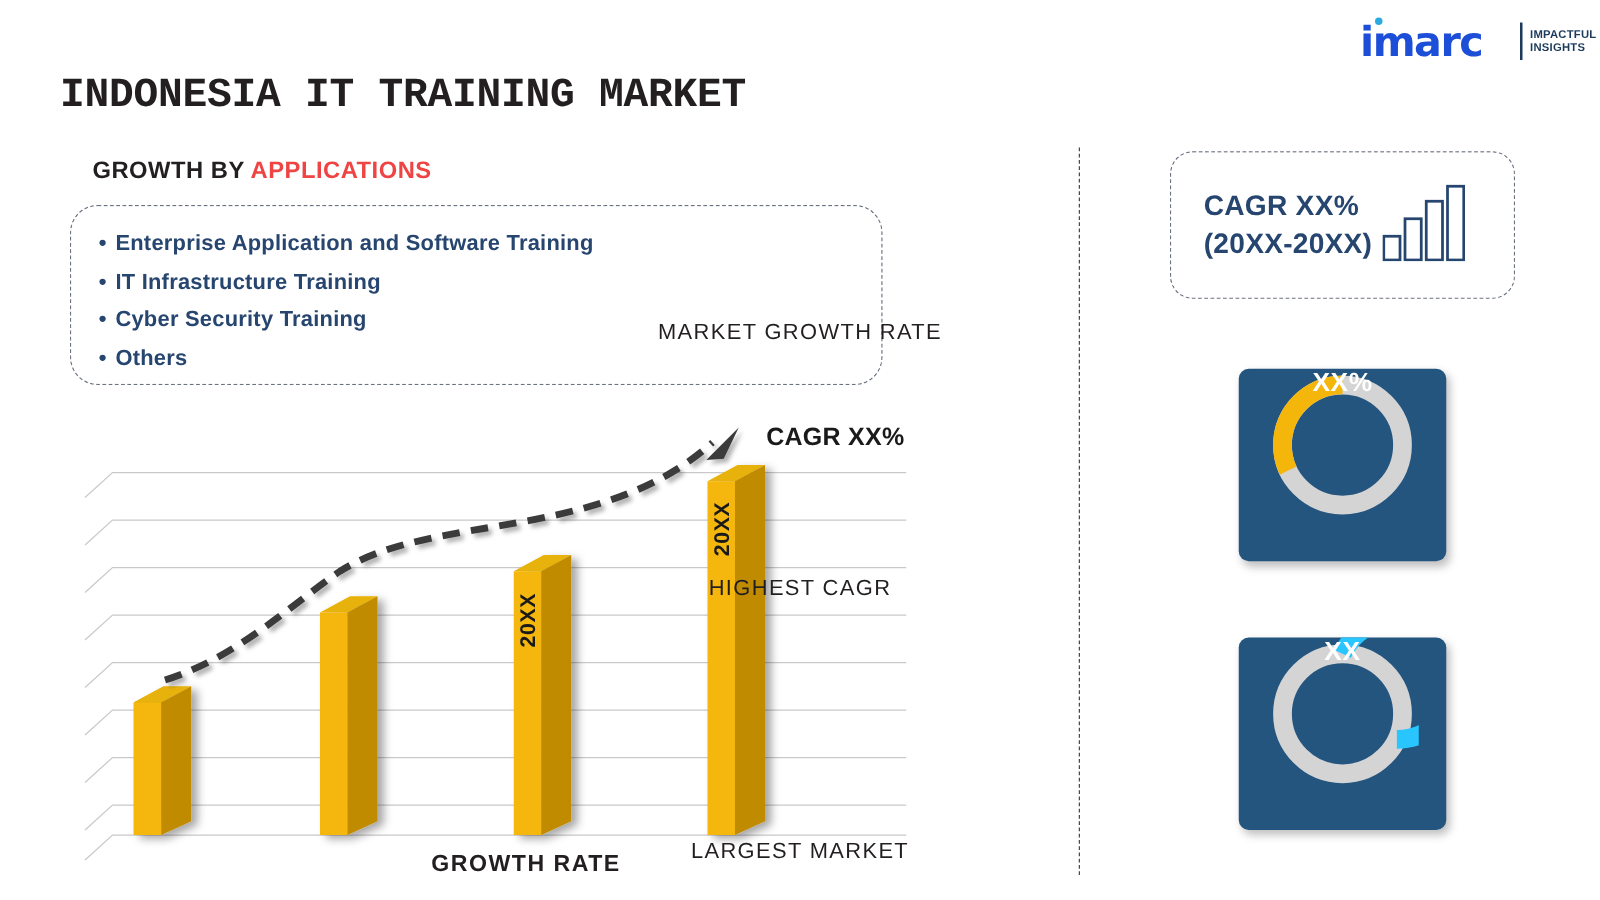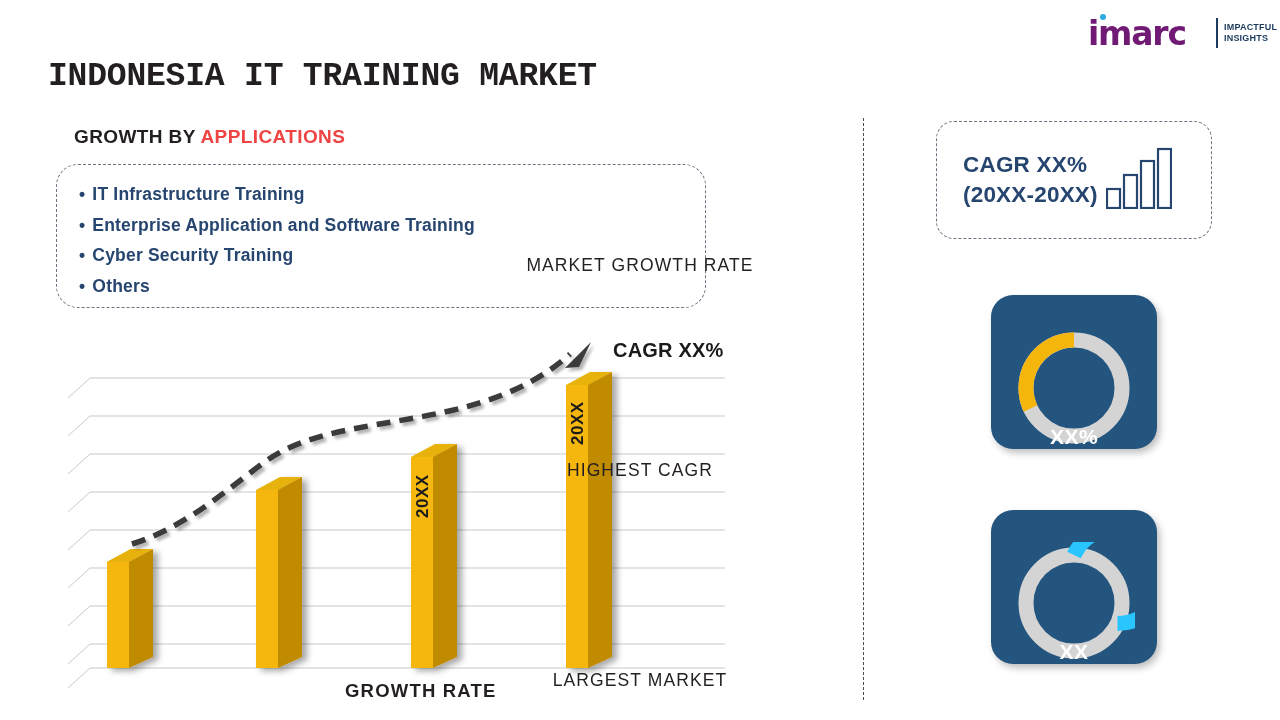--- a/index.html
+++ b/index.html
@@ -9,21 +9,21 @@
     font-family:"Liberation Sans", sans-serif;
     position:relative;
     overflow:hidden;
   }
 
   
   #logo { position:absolute; left:1088px; top:14px; width:180px; height:40px; }
   #logo .wordmark {
     position:absolute; left:0; top:3px;
     font-size:33px; font-weight:bold; letter-spacing:-1.2px;
-    color:#701a75; font-family:"DejaVu Sans", sans-serif; line-height:33px;text-align:right;
+    color:#1d4ed8; font-family:"DejaVu Sans", sans-serif; line-height:33px;text-align:right;
   }
   #logo .dot {
     position:absolute; left:12px; top:0px; width:6px; height:6px;
     border-radius:50%; background:#29ABE2;
   }
   #logo .bar {
     position:absolute; left:128px; top:4px; width:2px; height:30px; background:#1b3a5c;
   }
   #logo .tagline {
     position:absolute; left:136px; top:8px;
@@ -90,23 +90,23 @@
   #cagr-box .bars-icon { margin-left:8px; }
 
   .panel-label {
     position:absolute; width:100%; text-align:center;
     font-size:17.5px; font-weight:normal; color:#231f20; letter-spacing:1.1px;
   }
   #market-growth-rate-label { left:0; top:255px; }
 
   .donut-tile {
     position:absolute; width:166px; height:154px;
-    background:#24557F; border-radius:22px;
+    background:#24557F; border-radius:8px;
     box-shadow:3px 4px 7px rgba(0,0,0,.25);
-    display:flex; align-items:flex-end; justify-content:center;
+    display:flex; align-items:flex-start; justify-content:center;
   }
   #highest-cagr-tile { left:991px; top:295px; }
   #largest-market-tile { left:991px; top:510px; }
   .donut-value {
     position:absolute; color:#ffffff; font-weight:bold; font-size:21px; letter-spacing:.5px;
   }
   #highest-cagr-label { left:0; top:460px; }
   #largest-market-label { left:0; top:670px; }
 </style>
 </head>
@@ -120,22 +120,22 @@
     <div>IMPACTFUL</div>
     <div>INSIGHTS</div>
   </div>
 </div>
 
 <div id="page-title">INDONESIA IT TRAINING MARKET</div>
 
 <div id="breakup-heading"><span>GROWTH BY </span><span class="hl">APPLICATIONS</span></div>
 
 <ul id="applications-box">
+  <li>Enterprise Application and Software Training</li>
   <li>IT Infrastructure Training</li>
-  <li>Enterprise Application and Software Training</li>
   <li>Cyber Security Training</li>
   <li>Others</li>
 </ul>
 
 <div id="bar-chart">
   <svg width="690" height="370" viewBox="0 0 690 370">
     <defs>
       <filter id="barshadow" x="-40%" y="-20%" width="200%" height="180%">
         <feDropShadow dx="5" dy="3" stdDeviation="3.2" flood-color="#000" flood-opacity="0.35"></feDropShadow>
       </filter>

